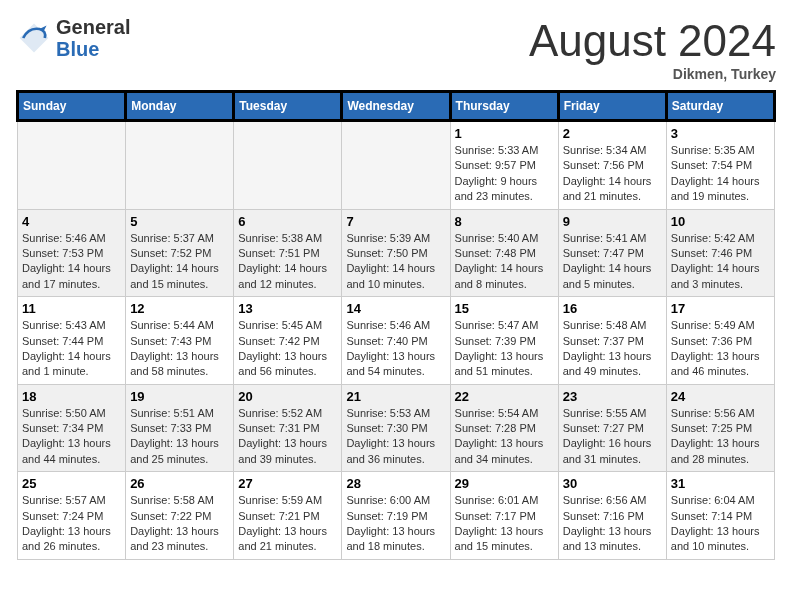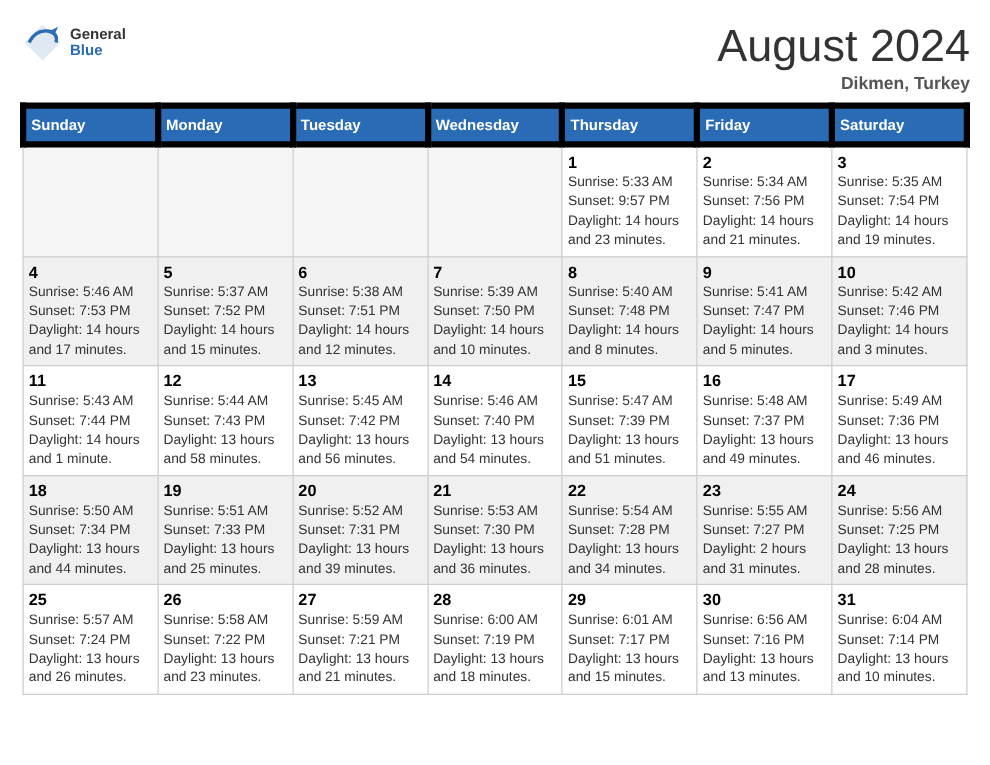--- a/index.html
+++ b/index.html
@@ -22,41 +22,41 @@
     }
     .logo-icon {
       width: 36px;
       height: 36px;
       margin-right: 4px;
     }
     .title-block {
       text-align: right;
     }
     .month-year {
-      font-size: 36px;
+      font-size: 44px;
       color: #333;
       font-weight: normal;
     }
     .location {
       font-size: 14px;
       color: #555;
       font-weight: bold;
     }
     .calendar {
       width: 100%;
       border-collapse: collapse;
       font-size: 11px;
     }
     .calendar th {
       background-color: #2a6bb5;
       color: #fff;
       padding: 6px 4px;
       text-align: left;
       font-size: 12px;
-      border: 5px solid #000000;
+      border: 3px solid #000000;
     }
     .calendar td {
       border: 1px solid #ccc;
       vertical-align: top;
       padding: 4px;
       width: 108px;
       min-height: 80px;
       background: #fff;
     }
     .calendar td.empty {
@@ -82,21 +82,21 @@
 <body>
 
 <div class="header">
   <div class="logo">
     <svg class="logo-icon" viewBox="0 0 40 40">
       <polygon points="20,4 36,20 20,36 4,20" fill="#2a6bb5" opacity="0.15"></polygon>
       <path d="M8,20 Q14,8 26,10 Q34,12 32,20" fill="none" stroke="#2a6bb5" stroke-width="3"></path>
       <path d="M26,10 L34,6 L30,14 Z" fill="#2a6bb5"></path>
     </svg>
     <div>
-      <div style="font-size:12px; font-weight:bold; line-height:1.1;">
+      <div style="font-size:20px; font-weight:bold; line-height:1.1;">
         <span style="color:#333;">General</span><br>
         <span style="color:#2a6bb5;">Blue</span>
       </div>
     </div>
   </div>
   <div class="title-block">
     <div class="month-year">August 2024</div>
     <div class="location">Dikmen, Turkey</div>
   </div>
 </div>
@@ -114,21 +114,21 @@
       </tr>
   </thead>
   <tbody id="calendar-body">
   <tr>
         <td class="empty"></td>
         <td class="empty"></td>
         <td class="empty"></td>
         <td class="empty"></td>
         <td>
           <div class="day-number">1</div>
-          <div class="day-info"><span>Sunrise: 5:33 AM</span><br><span>Sunset: 9:57 PM</span><br><span>Daylight: 14 hours and 23 minutes.</span></div>
+          <div class="day-info"><span>Sunrise: 5:33 AM</span><br><span>Sunset: 9:57 PM</span><br><span>Daylight: 9 hours and 23 minutes.</span></div>
         </td>
         <td>
           <div class="day-number">2</div>
           <div class="day-info"><span>Sunrise: 5:34 AM</span><br><span>Sunset: 7:56 PM</span><br><span>Daylight: 14 hours and 21 minutes.</span></div>
         </td>
         <td>
           <div class="day-number">3</div>
           <div class="day-info"><span>Sunrise: 5:35 AM</span><br><span>Sunset: 7:54 PM</span><br><span>Daylight: 14 hours and 19 minutes.</span></div>
         </td>
       </tr>
@@ -208,21 +208,21 @@
         <td>
           <div class="day-number">21</div>
           <div class="day-info"><span>Sunrise: 5:53 AM</span><br><span>Sunset: 7:30 PM</span><br><span>Daylight: 13 hours and 36 minutes.</span></div>
         </td>
         <td>
           <div class="day-number">22</div>
           <div class="day-info"><span>Sunrise: 5:54 AM</span><br><span>Sunset: 7:28 PM</span><br><span>Daylight: 13 hours and 34 minutes.</span></div>
         </td>
         <td>
           <div class="day-number">23</div>
-          <div class="day-info"><span>Sunrise: 5:55 AM</span><br><span>Sunset: 7:27 PM</span><br><span>Daylight: 2 hours and 31 minutes.</span></div>
+          <div class="day-info"><span>Sunrise: 5:55 AM</span><br><span>Sunset: 7:27 PM</span><br><span>Daylight: 16 hours and 31 minutes.</span></div>
         </td>
         <td>
           <div class="day-number">24</div>
           <div class="day-info"><span>Sunrise: 5:56 AM</span><br><span>Sunset: 7:25 PM</span><br><span>Daylight: 13 hours and 28 minutes.</span></div>
         </td>
       </tr>
       <tr>
         <td>
           <div class="day-number">25</div>
           <div class="day-info"><span>Sunrise: 5:57 AM</span><br><span>Sunset: 7:24 PM</span><br><span>Daylight: 13 hours and 26 minutes.</span></div>

